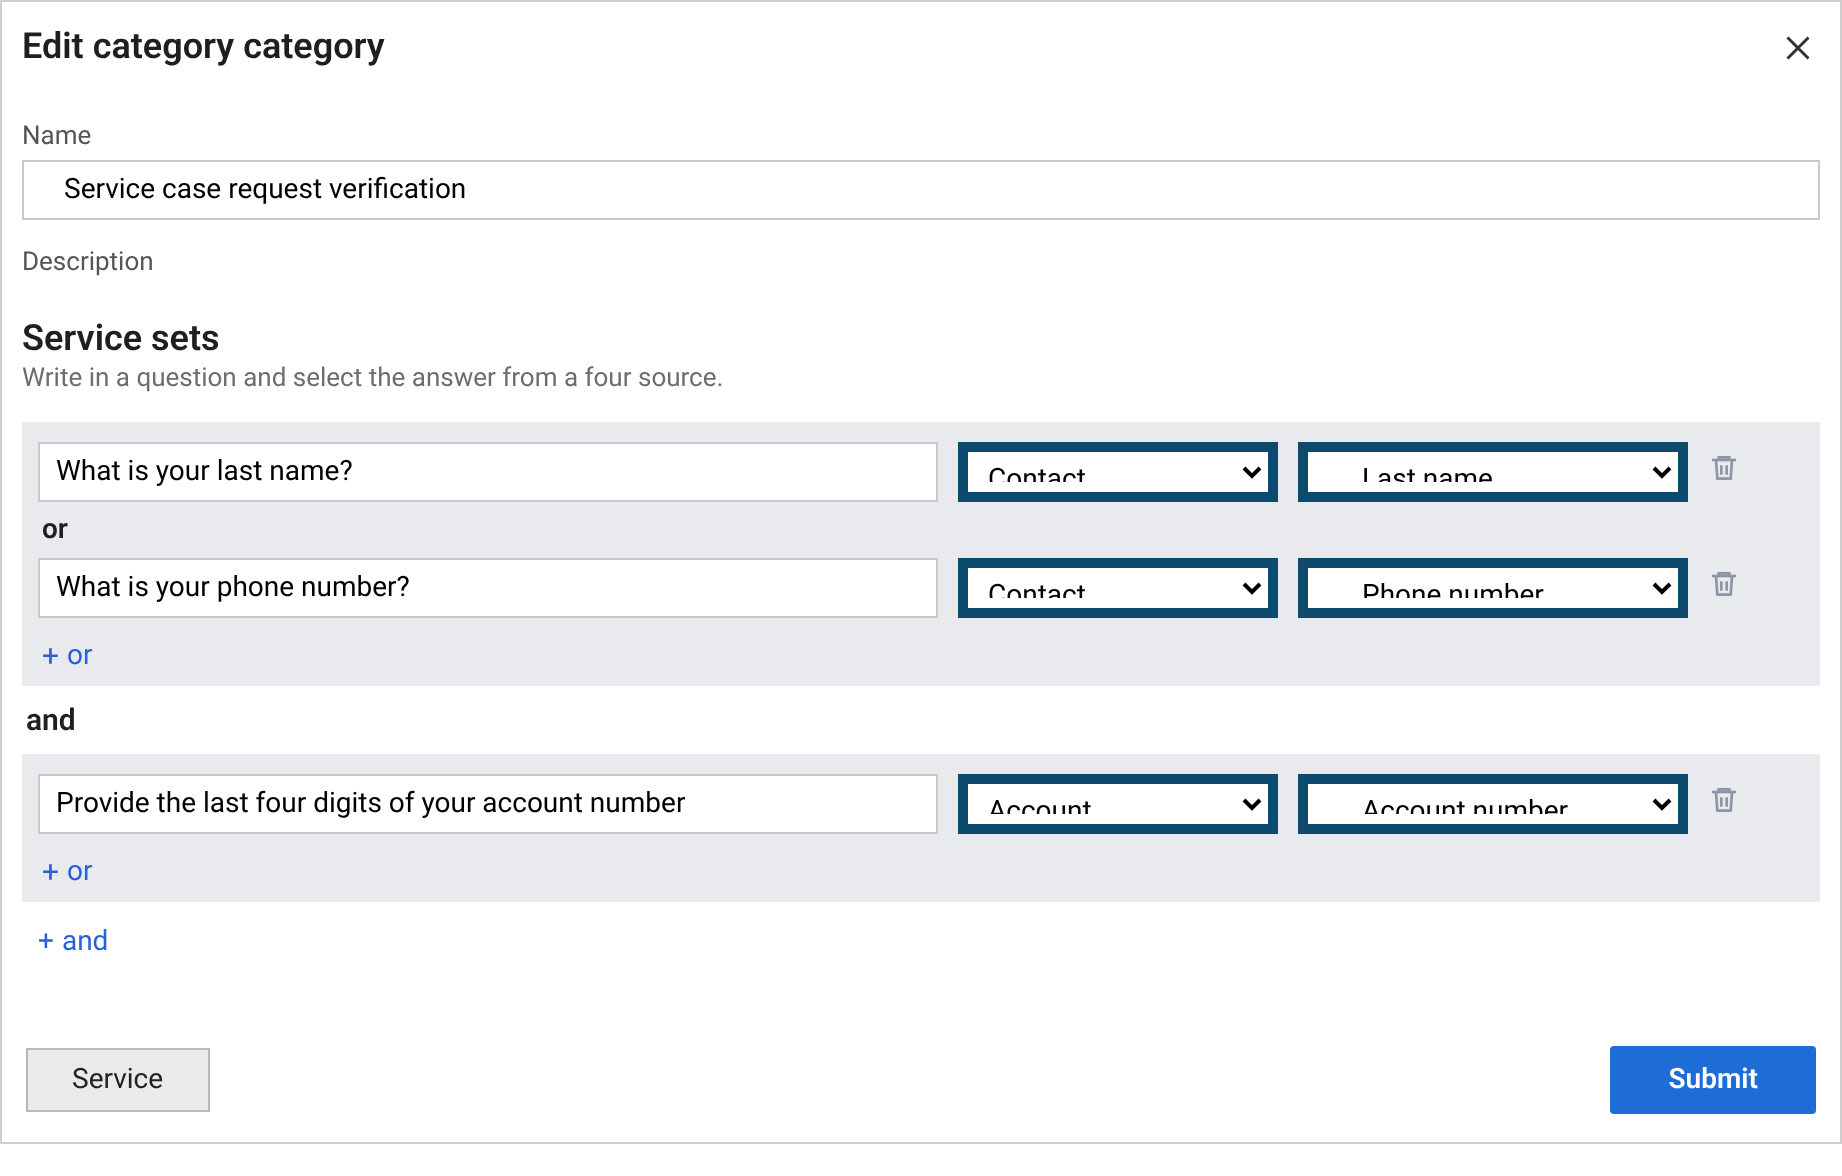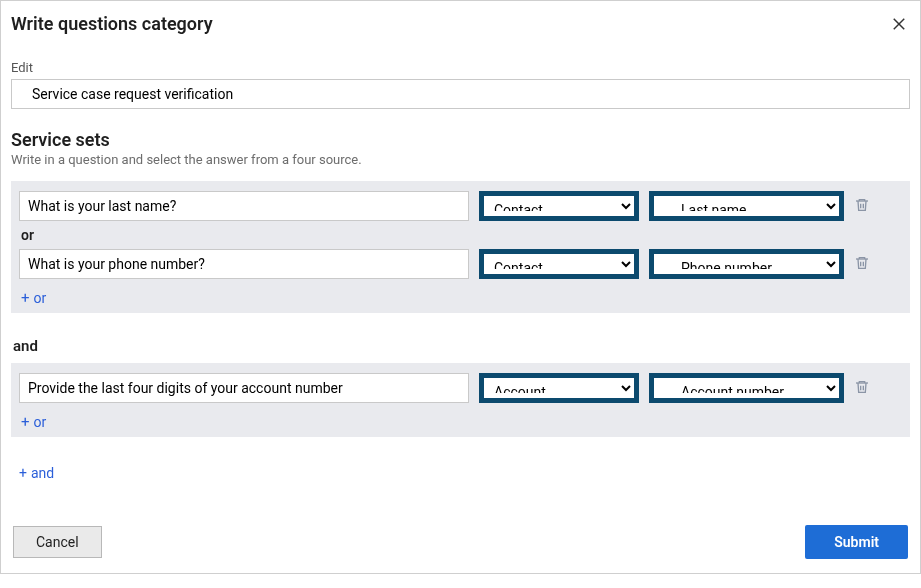--- a/index.html
+++ b/index.html
@@ -7,21 +7,21 @@
     .dialog { width: 921px; border: 1px solid #cfcfcf; padding: 12px 10px 14px 10px; position: relative; }
     .dialog-header { display: flex; justify-content: space-between; align-items: flex-start; margin-bottom: 22px; }
     .dialog-title { font-size: 18px; font-weight: 600; }
     .close-icon { cursor: pointer; padding: 2px; }
     .close-icon svg { width: 18px; height: 18px; stroke: #333; }
     .field-group { margin-bottom: 14px; }
     .field-label { font-size: 13px; color: #555; margin-bottom: 4px; display: block; }
     .text-input { width: 100%; border: 1px solid #c9c9c9; padding: 6px 20px; font-size: 14px; font-family: inherit; background: #fff; }
     .section-title { font-size: 18px; font-weight: 600; margin-top: 20px; }
     .section-sub { font-size: 13px; color: #6d6d6d; margin-top: 2px; margin-bottom: 14px; }
-    .qset-group { background: #e9eaee; padding: 10px 8px 6px 8px; margin-bottom: 24px; }
+    .qset-group { background: #e9eaee; padding: 10px 8px 6px 8px; margin-bottom: 8px; }
     .qrow { display: flex; align-items: center; gap: 10px; margin-bottom: 6px; }
     .q-input { flex: 0 0 450px; border: 1px solid #c9c9c9; padding: 6px 8px; font-size: 14px; font-family: inherit; background: #fff; }
     .q-select { border: 5px solid #0c4a6e; padding: 5px 6px; font-size: 14px; font-family: inherit; background: #fff; height: 30px; }
     .q-select.src { flex: 0 0 160px; }
     .q-select.ans { flex: 0 0 195px; padding-left: 23px; }
     .trash-icon { cursor: pointer; color: #8b95a6; flex: 0 0 18px; }
     .trash-icon svg { width: 16px; height: 16px; }
     .or-label { font-size: 14px; font-weight: 600; margin: 4px 0 6px 2px; }
     .and-label { font-size: 15px; font-weight: 600; margin: 8px 0 8px 2px; }
     .add-link { color: #2b5fd9; font-size: 14px; cursor: pointer; display: inline-flex; align-items: center; gap: 4px; margin-top: 4px; margin-left: 2px; }
@@ -31,35 +31,36 @@
     .btn { font-size: 14px; font-family: inherit; padding: 7px 22px; cursor: pointer; border: 1px solid transparent; }
     .btn-cancel { background: #eaeaea; border-color: #b8b8b8; color: #222; }
     .btn-submit { background: #1e6dd6; color: #fff; font-weight: 600; border-radius: 2px; padding: 8px 28px; }
     select { appearance: auto; }
   </style>
 </head>
 <body>
 
 <div class="dialog">
   <div class="dialog-header">
-    <div class="dialog-title">Write questions category</div>
+    <div class="dialog-title">Edit category category</div>
     <div class="close-icon">
       <svg viewBox="0 0 24 24" fill="none" stroke="currentColor" stroke-width="2">
           <line x1="5" y1="5" x2="19" y2="19"></line>
           <line x1="19" y1="5" x2="5" y2="19"></line>
         </svg>
     </div>
   </div>
 
   <div class="field-group">
-    <label class="field-label">Edit</label>
+    <label class="field-label">Name</label>
     <input class="text-input" type="text" value="Service case request verification" style="">
   </div>
 
   <div class="field-group">
+    <label class="field-label">Description</label>
   </div>
 
   <div class="section-title">Service sets</div>
   <div class="section-sub">Write in a question and select the answer from a four source.</div>
 
   
   <div class="qset-group">
     <div class="qrow">
       <input class="q-input" type="text" value="What is your last name?" style="">
       <select class="q-select src"><option>Contact</option></select>
@@ -118,16 +119,16 @@
       <span>or</span>
     </div>
   </div>
 
   <div class="add-and-outer">
     <span class="plus">+</span>
     <span>and</span>
   </div>
 
   <div class="footer">
-    <button class="btn btn-cancel">Cancel</button>
+    <button class="btn btn-cancel">Service</button>
     <button class="btn btn-submit">Submit</button>
   </div>
 </div>
 
 </body></html>

